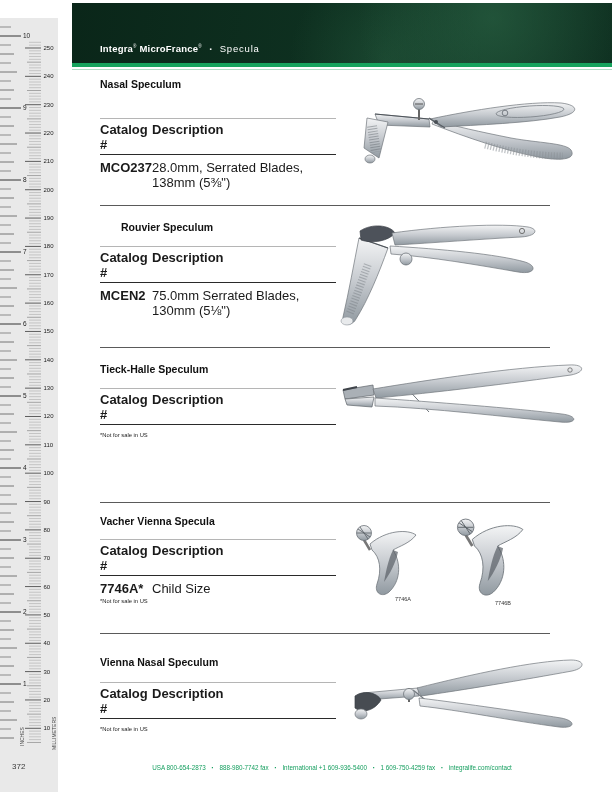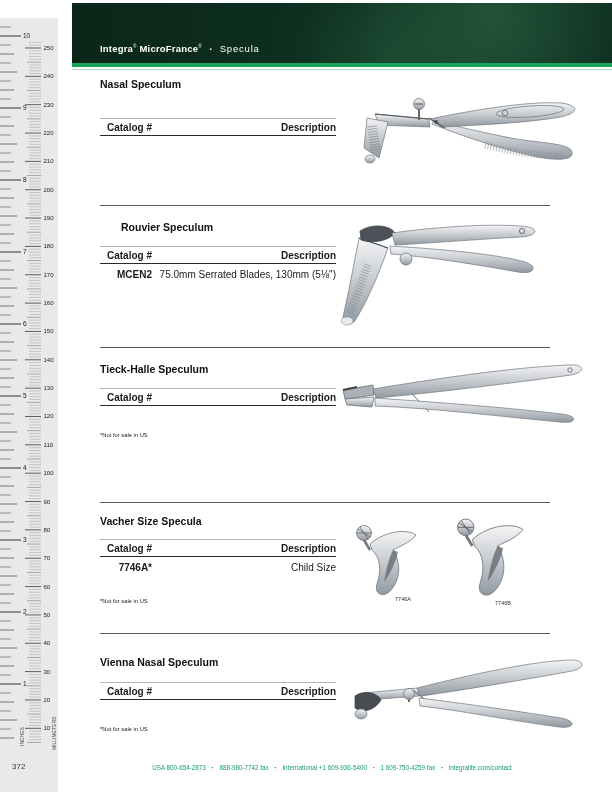--- a/index.html
+++ b/index.html
@@ -20,21 +20,21 @@
   .header-accent2{position:absolute;left:72px;top:69px;right:0;height:1px;background:#b2dcc5;}
   .header-text{position:absolute;left:28px;bottom:9px;color:#fff;font-size:9.5px;
       letter-spacing:.2px;white-space:nowrap;}
   .brand{font-weight:bold;}
   .reg{font-size:4.5px;vertical-align:4px;}
   .hdr-sep{display:inline-block;font-size:6px;margin:0 5px;vertical-align:1px;}
   .hdr-product{font-weight:normal;letter-spacing:.8px;}
 
   
   .section-title{position:absolute;font-size:10.5px;font-weight:bold;color:#111;}
-  .ptable{position:absolute;width:236px;font-size:10px;text-align:right;}
+  .ptable{position:absolute;width:236px;font-size:13px;}
   .thead{display:flex;border-top:1px solid #b5b5b5;border-bottom:1.5px solid #2a2a2a;
          padding:3px 0 2px 0;font-weight:bold;}
   .col-cat{width:52px;flex:none;}
   .col-desc{flex:1;}
   .trow{display:flex;padding-top:5px;}
   .trow .col-cat{font-weight:bold;}
   .footnote{position:absolute;font-size:5.8px;color:#222;}
   .divider{position:absolute;left:100px;width:450px;height:1px;background:#5a5a5a;}
   .img-box{position:absolute;}
   .img-label{position:absolute;font-size:5.5px;color:#333;width:50px;text-align:center;}
@@ -429,20 +429,24 @@
   </div>
   <div class="header-accent"></div>
   <div class="header-accent2"></div>
 
   <div class="section-title" style="left:100px;top:78px;">Nasal Speculum</div>
   <div class="ptable" style="left:100px;top:118px;">
     <div class="thead">
       <div class="col-cat">Catalog #</div>
       <div class="col-desc">Description</div>
     </div>
+    <div class="trow">
+      <div class="col-cat">MCO237</div>
+      <div class="col-desc">28.0mm, Serrated Blades, 138mm (5⅜")</div>
+    </div>
   </div>
   <div class="img-box" style="left:333px;top:88px;">
     <svg width="255" height="95" viewBox="0 0 255 95">
       <defs>
           <linearGradient id="g1" x1="0" y1="0" x2="0" y2="1">
         <stop offset="0" stop-color="#f3f4f5"></stop>
             <stop offset="0.5" stop-color="#c6cacf"></stop>
             <stop offset="1" stop-color="#9099a0"></stop>
           </linearGradient>
         </defs>
@@ -523,21 +527,21 @@
       <path d="M10,34 L24,31" fill="none" stroke="#3f444a" stroke-width="2"></path>
       <line x1="70" y1="28" x2="96" y2="56" stroke="#6e747a" stroke-width="1"></line>
       <path d="M40,33 C95,24 180,11 236,9 C252,8 253,16 238,19 C180,27 100,37 43,42 Z" fill="url(#g3)" stroke="#70757b" stroke-width="0.7"></path>
       <path d="M42,42 C100,46 180,52 229,58 C246,60 244,68 227,66 C172,61 100,52 42,50 Z" fill="url(#g3)" stroke="#70757b" stroke-width="0.7"></path>
       <circle cx="237" cy="14" r="2.2" fill="none" stroke="#666" stroke-width="0.8"></circle>
     </svg>
   </div>
 
   <div class="divider" style="top:502px;"></div>
 
-  <div class="section-title" style="left:100px;top:515px;">Vacher Size Specula</div>
+  <div class="section-title" style="left:100px;top:515px;">Vacher Vienna Specula</div>
   <div class="ptable" style="left:100px;top:539px;">
     <div class="thead">
       <div class="col-cat">Catalog #</div>
       <div class="col-desc">Description</div>
     </div>
     <div class="trow">
       <div class="col-cat">7746A*</div>
       <div class="col-desc">Child Size</div>
     </div>
   </div>

